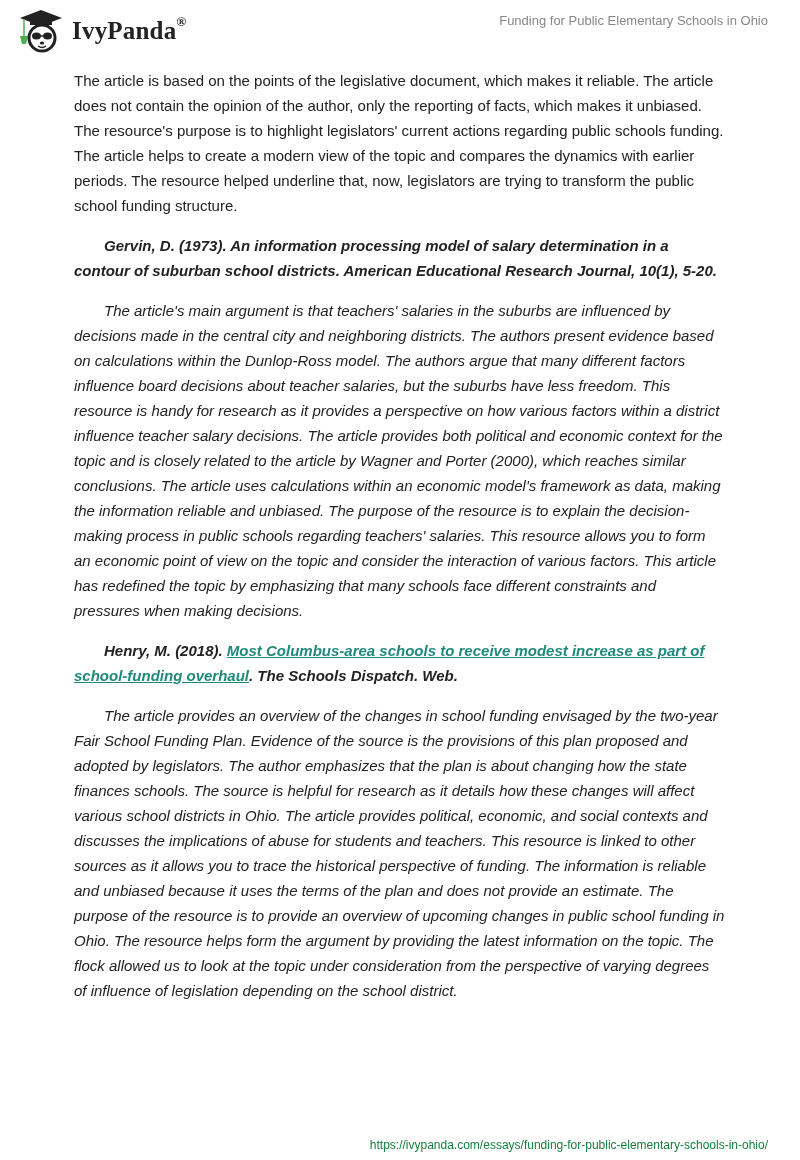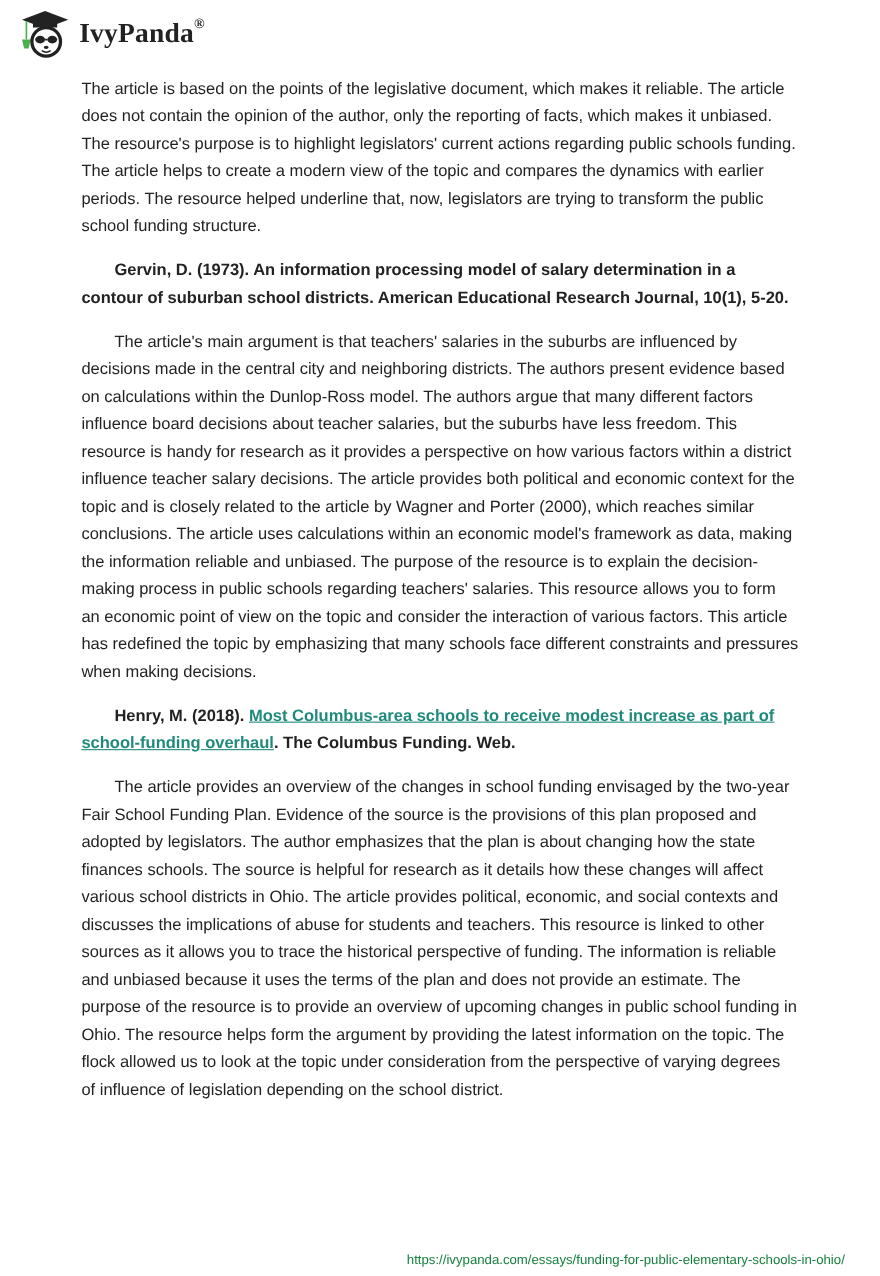--- a/index.html
+++ b/index.html
@@ -8,21 +8,21 @@
   .header { position: absolute; left: 0; top: 0; width: 800px; height: 62px; }
   .logo { position: absolute; left: 18px; top: 8px; display: flex; align-items: center; }
   .logo svg { display: block; }
   .logo-text { font-family: "Liberation Serif", serif; font-weight: bold; font-size: 25px;
                color: #222; margin-left: 8px; letter-spacing: 0.2px; }
   .logo-text sup { font-size: 13px; font-weight: bold; position: relative; top: -4px; }
   .doc-title { position: absolute; right: 32px; top: 13px; font-size: 13px; color: #888888; }
   .content { position: absolute; left: 74px; top: 68px; width: 652px;
              font-size: 15px; line-height: 25px; }
   .content p { margin: 0 0 15px 0; }
-  .indent { text-indent: 30px; }
+  .indent { text-indent: 30px; font-style: italic; }
   .ref { font-weight: bold; color: #222; }
   .ref a { color: #1f8a7c; text-decoration: underline; }
   .footer-url { position: absolute; right: 32px; bottom: 8px; font-size: 12px; color: #15803d; }
 </style>
 </head>
 <body>
 
 <div class="header">
   <div class="logo">
     <svg width="46" height="46" viewBox="0 0 46 46">
@@ -35,23 +35,24 @@
 
       <circle cx="24" cy="30" r="13" fill="#fff" stroke="#222" stroke-width="3"></circle>
       <ellipse cx="18.5" cy="28" rx="4.5" ry="3.5" fill="#222"></ellipse>
       <ellipse cx="29.5" cy="28" rx="4.5" ry="3.5" fill="#222"></ellipse>
       <line x1="23" y1="28" x2="25" y2="28" stroke="#222" stroke-width="1.5"></line>
       <ellipse cx="24" cy="35" rx="2.2" ry="1.5" fill="#222"></ellipse>
       <path d="M20 38 Q24 41 28 38" stroke="#222" stroke-width="1.3" fill="none"></path>
     </svg>
     <span class="logo-text"><span>IvyPanda</span><sup>®</sup></span>
   </div>
+  <div class="doc-title">Funding for Public Elementary Schools in Ohio</div>
 </div>
 
 <div class="content">
   <p>The article is based on the points of the legislative document, which makes it reliable. The article does not contain the opinion of the author, only the reporting of facts, which makes it unbiased. The resource's purpose is to highlight legislators' current actions regarding public schools funding. The article helps to create a modern view of the topic and compares the dynamics with earlier periods. The resource helped underline that, now, legislators are trying to transform the public school funding structure.</p>
   <p class="indent ref">Gervin, D. (1973). An information processing model of salary determination in a contour of suburban school districts. American Educational Research Journal, 10(1), 5-20.</p>
   <p class="indent">The article's main argument is that teachers' salaries in the suburbs are influenced by decisions made in the central city and neighboring districts. The authors present evidence based on calculations within the Dunlop-Ross model. The authors argue that many different factors influence board decisions about teacher salaries, but the suburbs have less freedom. This resource is handy for research as it provides a perspective on how various factors within a district influence teacher salary decisions. The article provides both political and economic context for the topic and is closely related to the article by Wagner and Porter (2000), which reaches similar conclusions. The article uses calculations within an economic model's framework as data, making the information reliable and unbiased. The purpose of the resource is to explain the decision-making process in public schools regarding teachers' salaries. This resource allows you to form an economic point of view on the topic and consider the interaction of various factors. This article has redefined the topic by emphasizing that many schools face different constraints and pressures when making decisions.</p>
-  <p class="indent ref"><span>Henry, M. (2018). </span><a href="#">Most Columbus-area schools to receive modest increase as part of school-funding overhaul</a><span>. The Columbus Funding. Web.</span></p>
+  <p class="indent ref"><span>Henry, M. (2018). </span><a href="#">Most Columbus-area schools to receive modest increase as part of school-funding overhaul</a><span>. The Schools Dispatch. Web.</span></p>
   <p class="indent">The article provides an overview of the changes in school funding envisaged by the two-year Fair School Funding Plan. Evidence of the source is the provisions of this plan proposed and adopted by legislators. The author emphasizes that the plan is about changing how the state finances schools. The source is helpful for research as it details how these changes will affect various school districts in Ohio. The article provides political, economic, and social contexts and discusses the implications of abuse for students and teachers. This resource is linked to other sources as it allows you to trace the historical perspective of funding. The information is reliable and unbiased because it uses the terms of the plan and does not provide an estimate. The purpose of the resource is to provide an overview of upcoming changes in public school funding in Ohio. The resource helps form the argument by providing the latest information on the topic. The flock allowed us to look at the topic under consideration from the perspective of varying degrees of influence of legislation depending on the school district.</p>
 </div>
 
 <div class="footer-url">https://ivypanda.com/essays/funding-for-public-elementary-schools-in-ohio/</div>
 
 </body></html>

